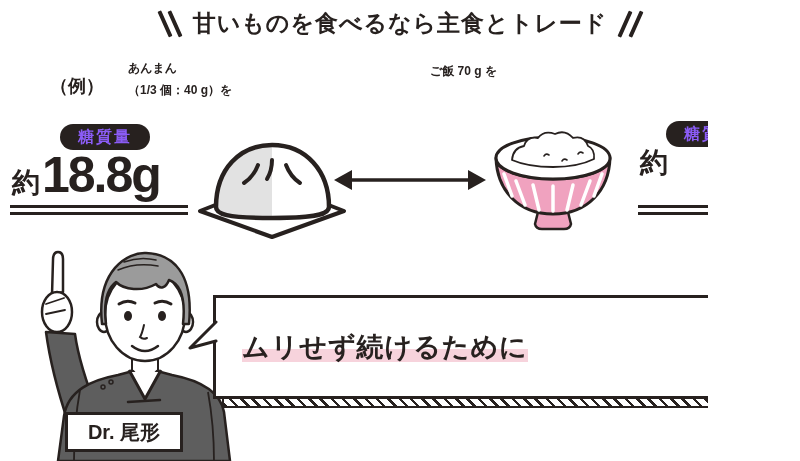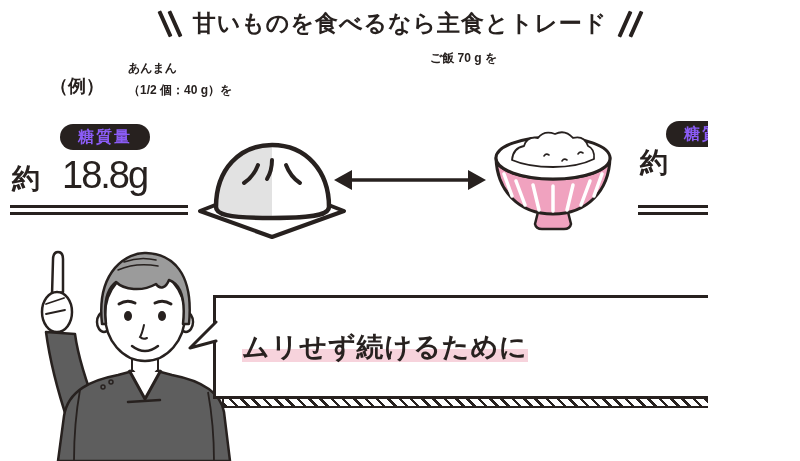--- a/index.html
+++ b/index.html
@@ -19,32 +19,32 @@
   .title-text{font-size:23px;font-weight:900;letter-spacing:1px;color:var(--ink);}
   .slashes{display:flex;gap:7px;height:30px;align-items:center;}
   .slashes .bar{width:3.5px;height:28px;background:var(--ink);border-radius:1px;}
   .slashes.back .bar{transform:rotate(-24deg);}
   .slashes.fwd .bar{transform:rotate(24deg);}
 
   .example-label{position:absolute;left:50px;top:74px;font-size:18px;font-weight:bold;}
 
   .caption{position:absolute;text-align:left;font-size:12px;font-weight:bold;line-height:22px;}
   .caption.sweet{left:128px;top:57px;width:220px;}
-  .caption.staple{left:430px;top:47px;width:200px;}
+  .caption.staple{left:430px;top:60px;width:200px;}
 
   .badge{position:absolute;background:var(--ink);color:#8b5cf6;font-size:16px;font-weight:bold;
          letter-spacing:2px;border-radius:14px;display:flex;align-items:center;justify-content:center;}
   .badge.left{left:60px;top:124px;width:90px;height:26px;}
   .badge.right{left:666px;top:121px;width:90px;height:26px;}
 
   .amount{position:absolute;display:flex;align-items:baseline;gap:2px;color:var(--ink);}
   .amount.left{left:12px;top:146px;}
   .amount.right{left:640px;top:144px;}
   .amount .prefix{font-size:28px;font-weight:900;}
-  .amount .value{font-size:38px;font-weight:400;letter-spacing:-2px;line-height:58px;margin-left:20px;}
+  .amount .value{font-size:50px;font-weight:700;letter-spacing:-2px;line-height:58px;}
   .dbl-underline{position:absolute;height:10px;border-top:3.5px solid var(--ink);border-bottom:3.5px solid var(--ink);}
   .dbl-underline.left{left:10px;top:205px;width:178px;}
   .dbl-underline.right{left:638px;top:205px;width:155px;}
 
   .illu{position:absolute;}
   .illu.anman{left:192px;top:133px;width:160px;height:108px;}
   .illu.bowl{left:478px;top:126px;width:150px;height:112px;}
   .illu.arrow{left:334px;top:168px;width:152px;height:24px;}
   .illu.doctor{left:40px;top:240px;width:200px;height:221px;z-index:1;}
 
@@ -75,21 +75,21 @@
     <div class="slashes fwd">
         <div class="bar"></div>
         <div class="bar"></div>
       </div>
   </div>
 
   <div class="example-label">（例）</div>
 
   <div class="caption sweet">
     <div>あんまん</div>
-    <div>（1/2 個：40 g）を</div>
+    <div>（1/3 個：40 g）を</div>
   </div>
 
   <div class="caption staple">
     <div>ご飯 70 g を</div>
   </div>
 
   <div class="badge left">糖質量</div>
   <div class="amount left">
     <span class="prefix">約</span>
     <span class="value">18.8g</span>
@@ -169,20 +169,21 @@
     <path d="M18,221 L24,176 C28,150 52,140 78,135 L93,131 L105,145 L117,131 L132,135 C158,140 180,150 184,172 L190,221 Z" fill="var(--scrub-gray)" stroke="var(--ink)" stroke-width="2.5" stroke-linejoin="round"></path>
     <path d="M91,132 L105,157 L119,132 Z" fill="#fff"></path>
     <path d="M89,130 L105,159 L121,130" fill="none" stroke="var(--ink)" stroke-width="3" stroke-linejoin="round"></path>
     <circle cx="63" cy="147" r="2" fill="none" stroke="var(--ink)" stroke-width="1.5"></circle>
     <circle cx="71" cy="142" r="2" fill="none" stroke="var(--ink)" stroke-width="1.5"></circle>
     <path d="M88,162 L120,160" fill="none" stroke="var(--ink)" stroke-width="2.5" stroke-linecap="round"></path>
     <path d="M40,150 C36,172 34,195 34,221" fill="none" stroke="var(--ink)" stroke-width="1.8"></path>
     <path d="M168,152 C172,174 174,196 174,221" fill="none" stroke="var(--ink)" stroke-width="1.8"></path>
   </svg>
 
+  <div class="dr-label">Dr. 尾形</div>
 
   <div class="bubble-shadow"></div>
   <div class="bubble-box">
     <div class="bubble-line"><span class="hl">ムリせず続けるために</span></div>
   </div>
   <svg class="bubble-tail" viewBox="0 0 32 42">
     <polyline points="30,4 4,30 30,23" fill="#fff" stroke="var(--ink)" stroke-width="3" stroke-linejoin="round" stroke-linecap="round"></polyline>
   </svg>
 
 </div>

